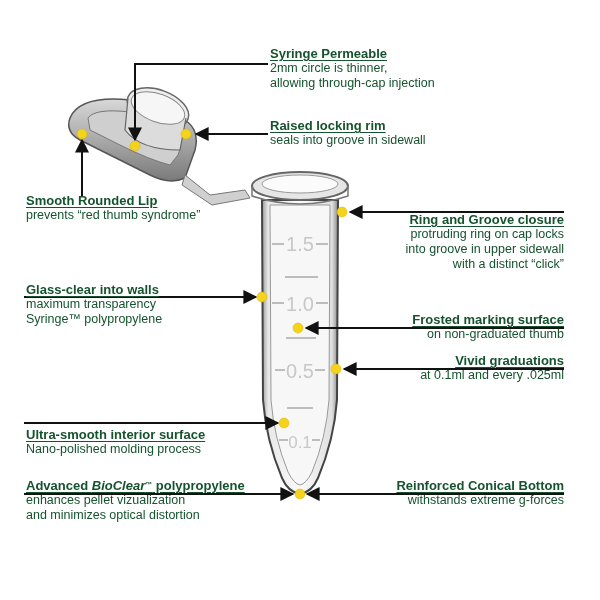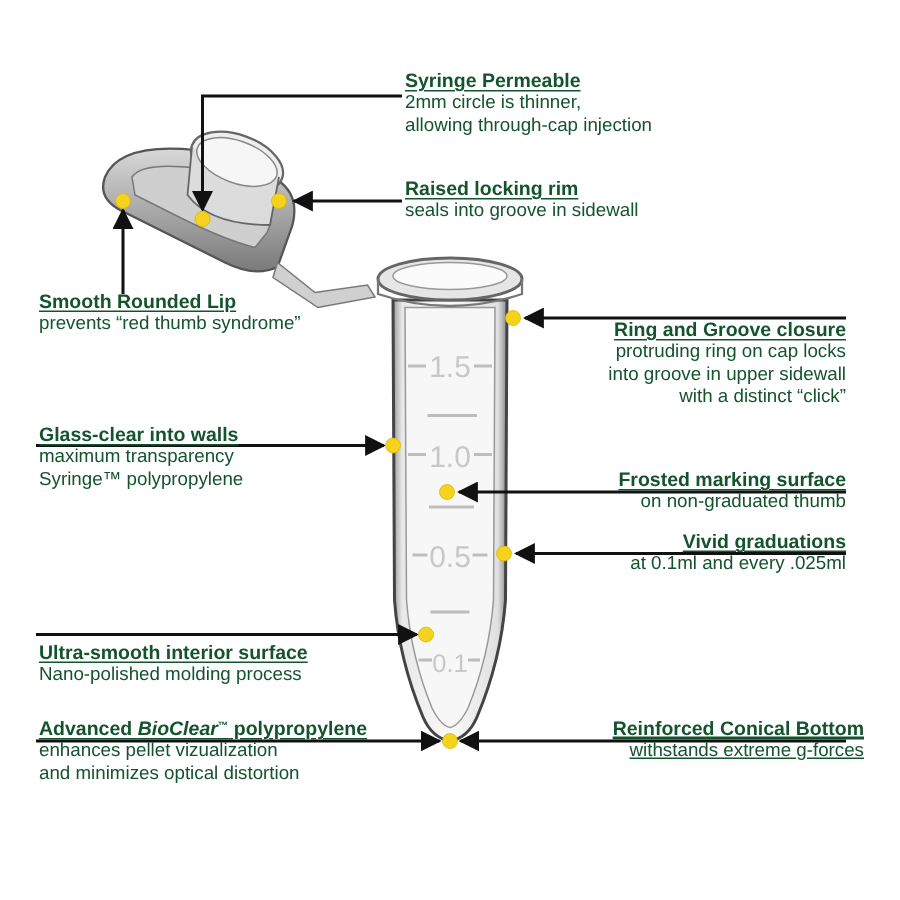--- a/index.html
+++ b/index.html
@@ -151,16 +151,16 @@
   <span class="title">Ultra-smooth interior surface</span>
   <span class="desc">Nano-polished molding process</span>
 </div>
 
 <div class="label" style="left:26px; top:478px;">
   <span class="title"><span>Advanced </span><i>BioClear</i><sup class="tm">™</sup><span> polypropylene</span></span>
   <span class="desc">enhances pellet vizualization</span>
   <span class="desc">and minimizes optical distortion</span>
 </div>
 
-<div class="label right" style="right:24px; top:478px;text-decoration:underline;">
+<div class="label right" style="right:36px; top:478px;">
   <span class="title">Reinforced Conical Bottom</span>
   <span class="desc">withstands extreme g-forces</span>
 </div>
 
 </body></html>

